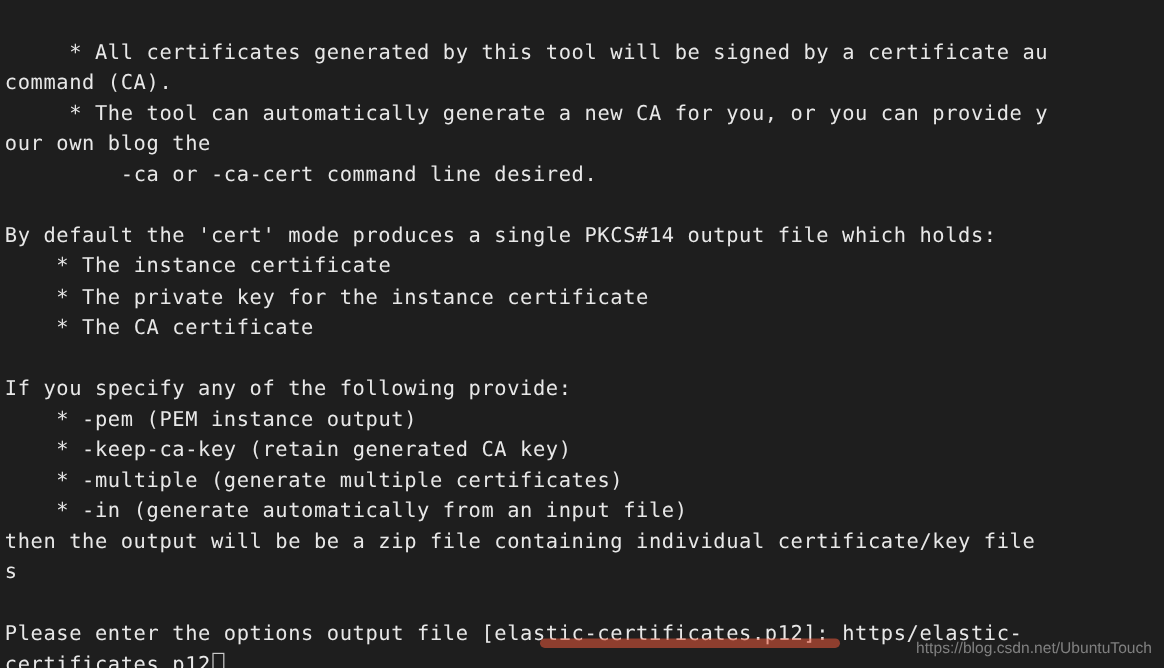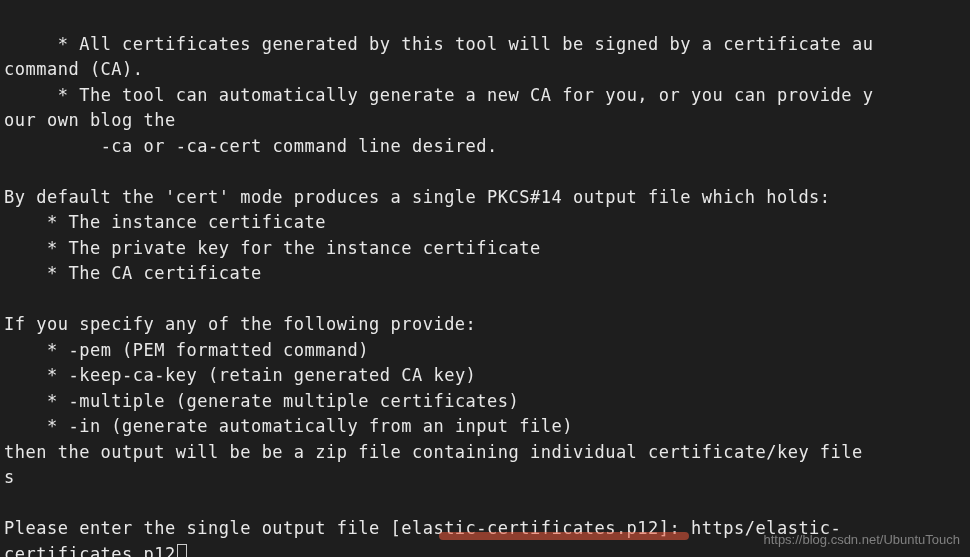--- a/index.html
+++ b/index.html
@@ -72,23 +72,23 @@
 <span>     * The tool can automatically generate a new CA for you, or you can provide y</span>
 <span>our own blog the</span>
 <span>         -ca or -ca-cert command line desired.</span>
 <span></span>
 <span>By default the 'cert' mode produces a single PKCS#14 output file which holds:</span>
 <span>    * The instance certificate</span>
 <span>    * The private key for the instance certificate</span>
 <span>    * The CA certificate</span>
 <span></span>
 <span>If you specify any of the following provide:</span>
-<span>    * -pem (PEM formatted command)</span>
+<span>    * -pem (PEM instance output)</span>
 <span>    * -keep-ca-key (retain generated CA key)</span>
 <span>    * -multiple (generate multiple certificates)</span>
 <span>    * -in (generate automatically from an input file)</span>
 <span>then the output will be be a zip file containing individual certificate/key file</span>
 <span>s</span>
 <span></span>
-<span class="input-wrapper"><span>Please enter the single output file [elastic-certificates.p12]: </span><span class="user-input"><span>https/elastic-</span>
+<span class="input-wrapper"><span>Please enter the options output file [elastic-certificates.p12]: </span><span class="user-input"><span>https/elastic-</span>
 <span>certificates.p12</span><span class="cursor-box"></span><span class="highlight-underline underline-1"></span></span></span></div>
 
 <div class="watermark">https://blog.csdn.net/UbuntuTouch</div>
 
 </body></html>

